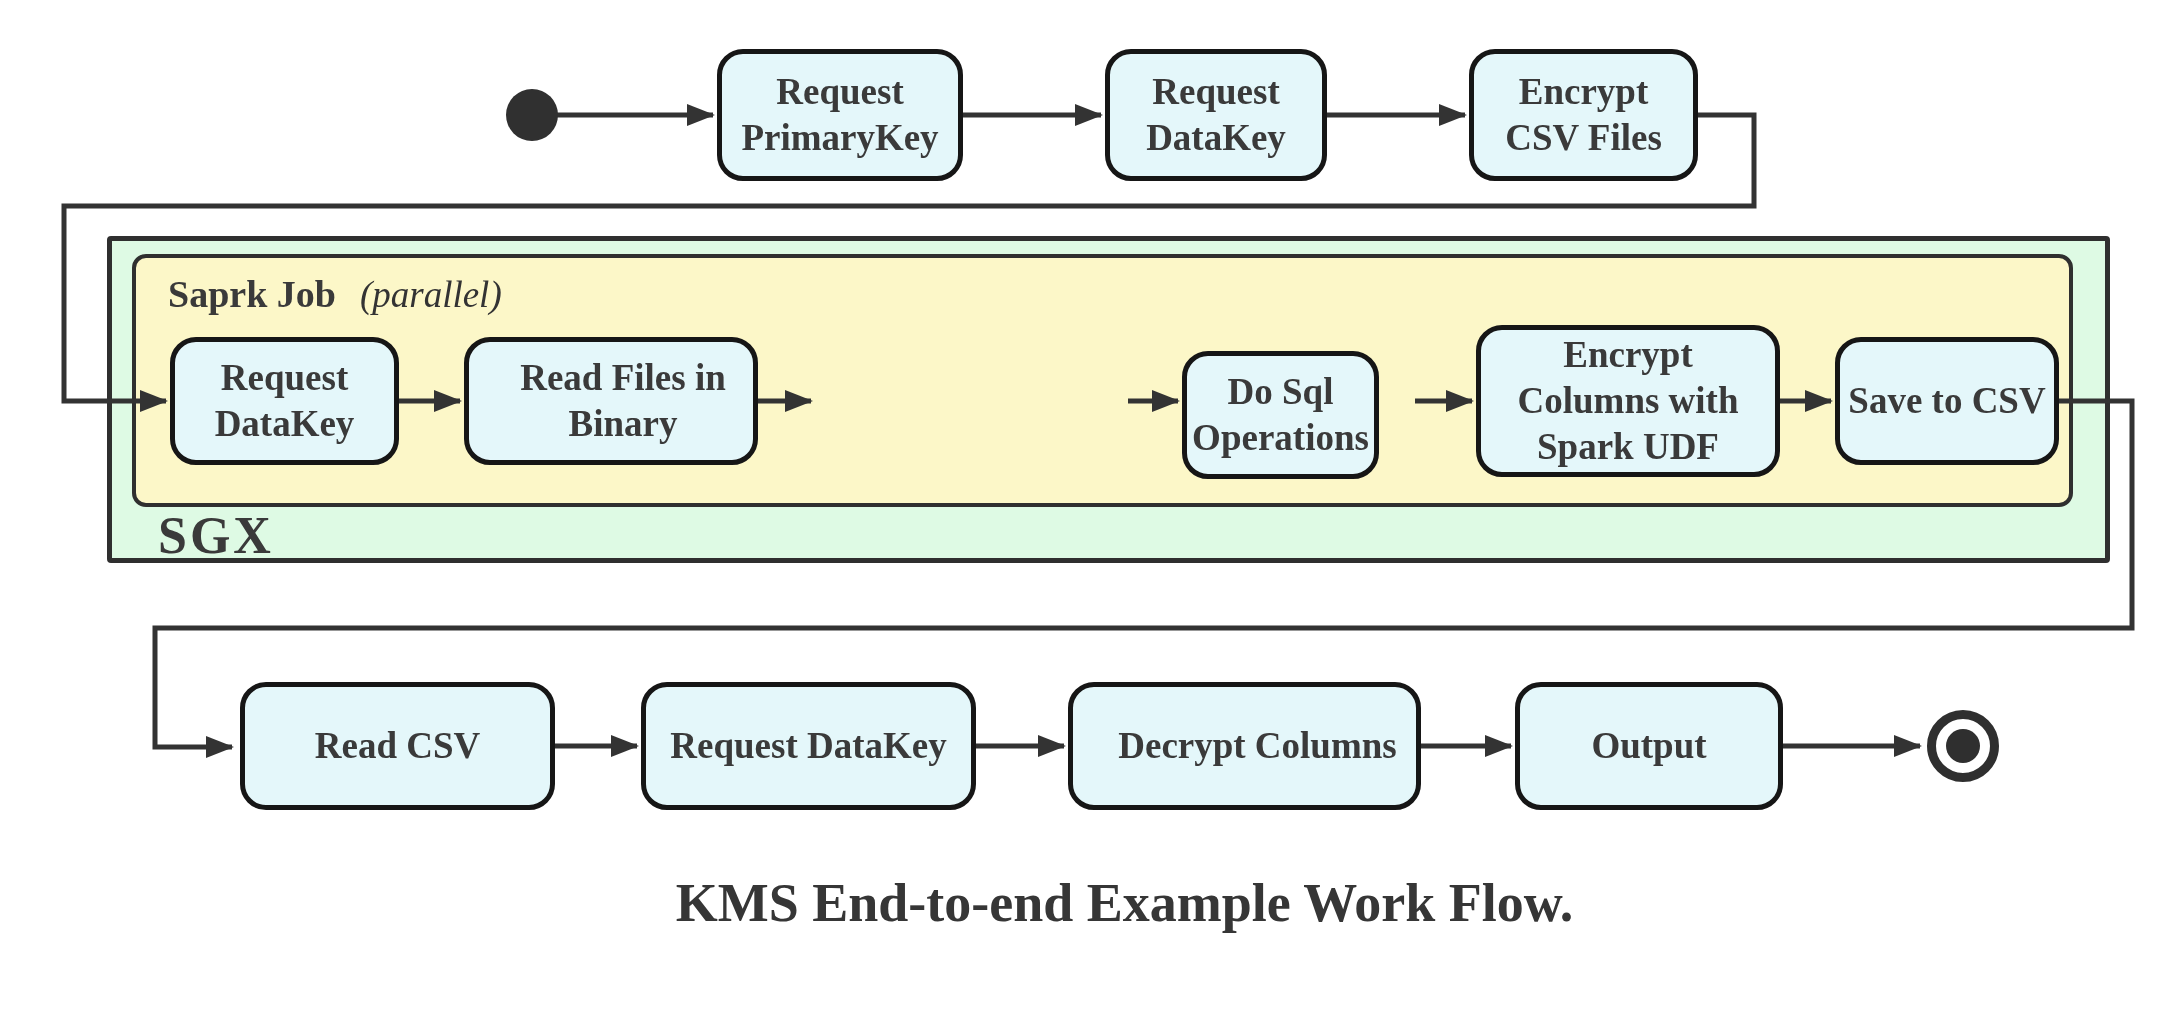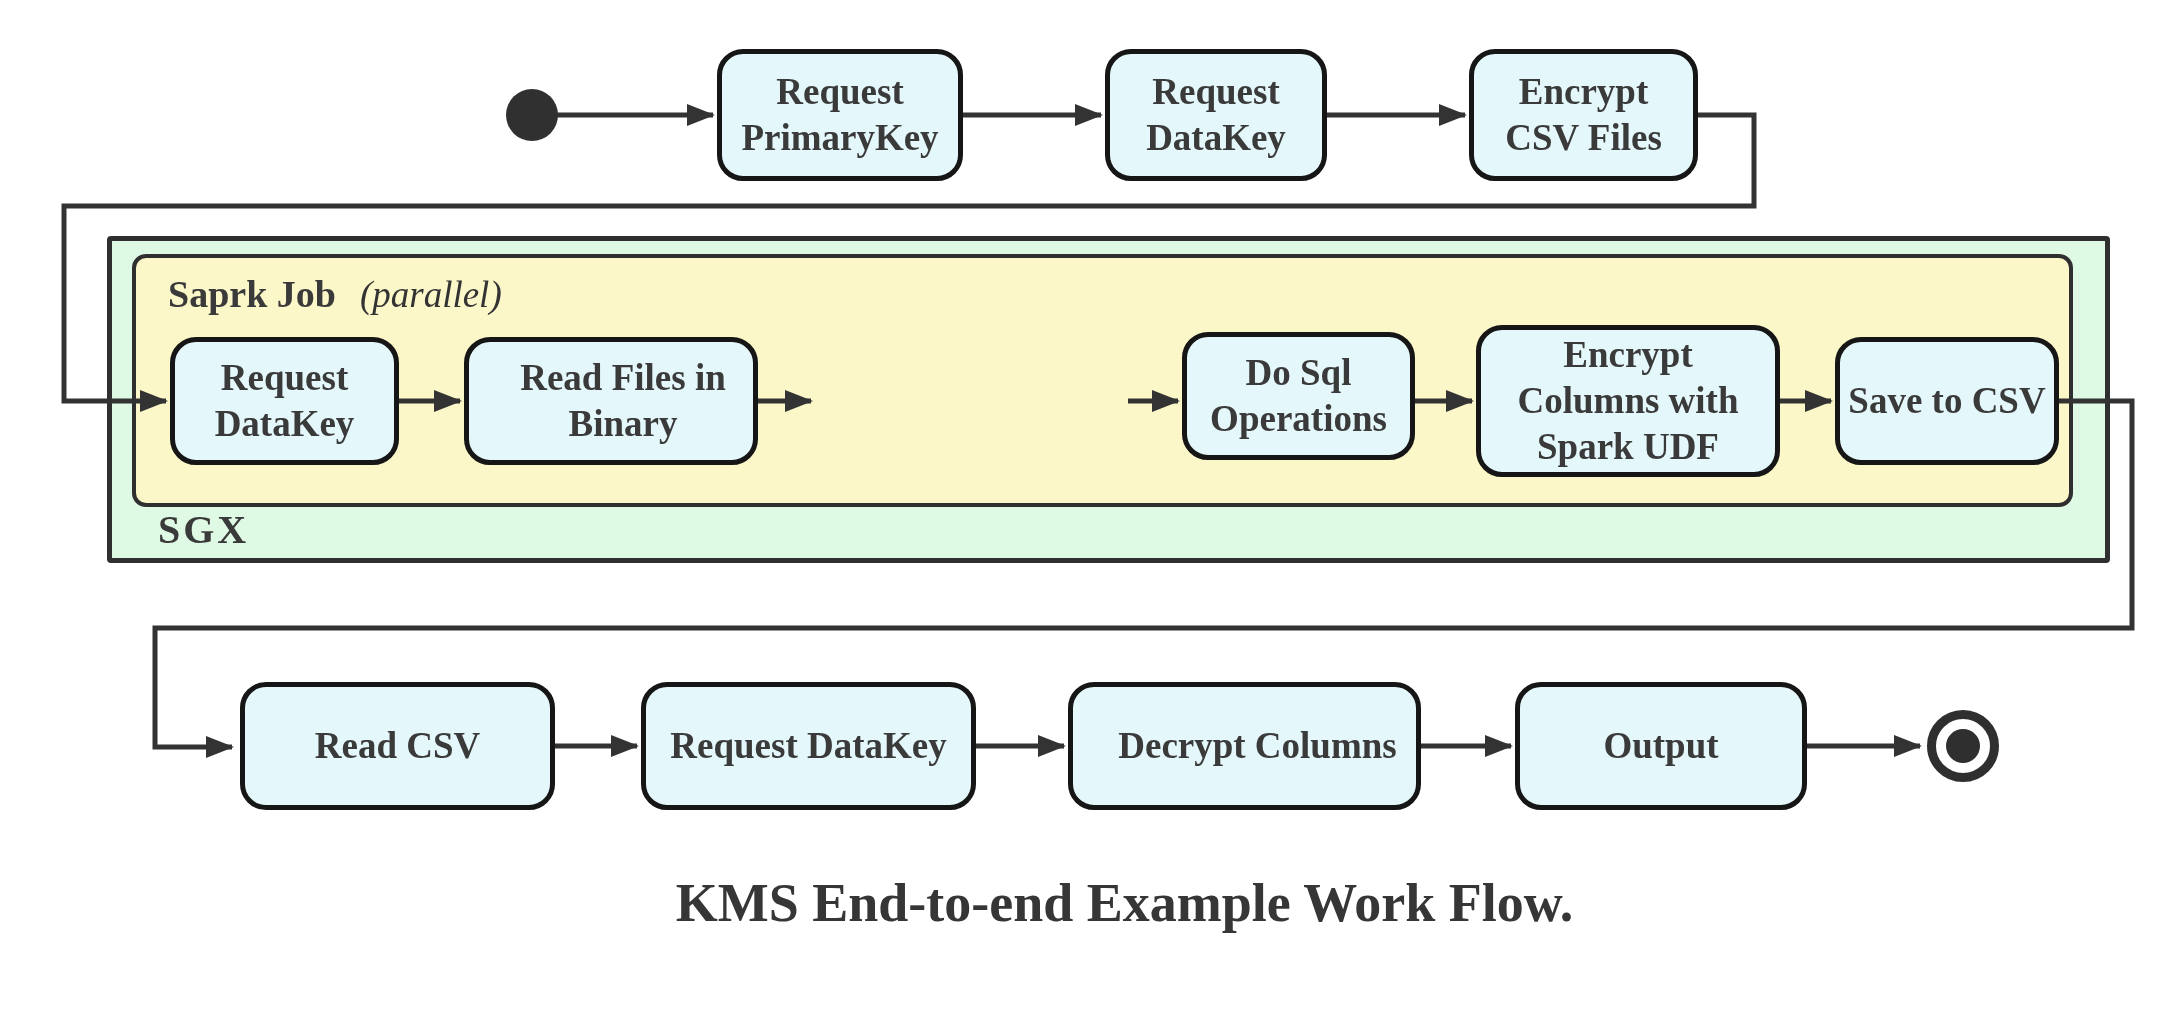--- a/index.html
+++ b/index.html
@@ -52,21 +52,21 @@
     display:flex;align-items:baseline;gap:24px;
   }
   .spark-label .ital{
     font-weight:normal;
     font-style:italic;
     font-size:37px;
     color:#333333;
   }
   .sgx-label{
     left:158px;top:506px;
-    font-size:40px;
+    font-size:52px;
     letter-spacing:3px;
   }
   .node{
     position:absolute;
     box-sizing:border-box;
     z-index:3;
     background:var(--node-fill);
     border:5px solid var(--node-border);
     border-radius:26px;
     display:flex;align-items:center;justify-content:center;
@@ -100,27 +100,27 @@
     font-size:54px;font-weight:bold;color:#363636;
     white-space:nowrap;
   }
   
   .t0{left:717px;top:49px;width:246px;height:132px;}
   .t1{left:1105px;top:49px;width:222px;height:132px;}
   .t2{left:1469px;top:49px;width:229px;height:132px;}
   .i0{left:170px;top:337px;width:229px;height:128px;}
   .i1{left:464px;top:337px;width:294px;height:128px;padding-left:24px;}
   .i2{left:815px;top:337px;width:313px;height:128px;}
-  .i3{left:1182px;top:332px;width:233px;height:128px;}
+  .i3{left:1182px;top:351px;width:197px;height:128px;}
   .i4{left:1476px;top:325px;width:304px;height:152px;}
   .i5{left:1835px;top:337px;width:224px;height:128px;}
   .b0{left:240px;top:682px;width:315px;height:128px;}
   .b1{left:641px;top:682px;width:335px;height:128px;}
   .b2{left:1068px;top:682px;width:353px;height:128px;padding-left:26px;}
-  .b3{left:1515px;top:682px;width:292px;height:128px;}
+  .b3{left:1515px;top:682px;width:268px;height:128px;}
 </style>
 </head>
 <body>
 
 <div class="canvas">
 
   <div class="container sgx"></div>
   <div class="container spark"></div>
 
   <svg class="edges" viewBox="0 0 2179 1036" xmlns="http://www.w3.org/2000/svg">

